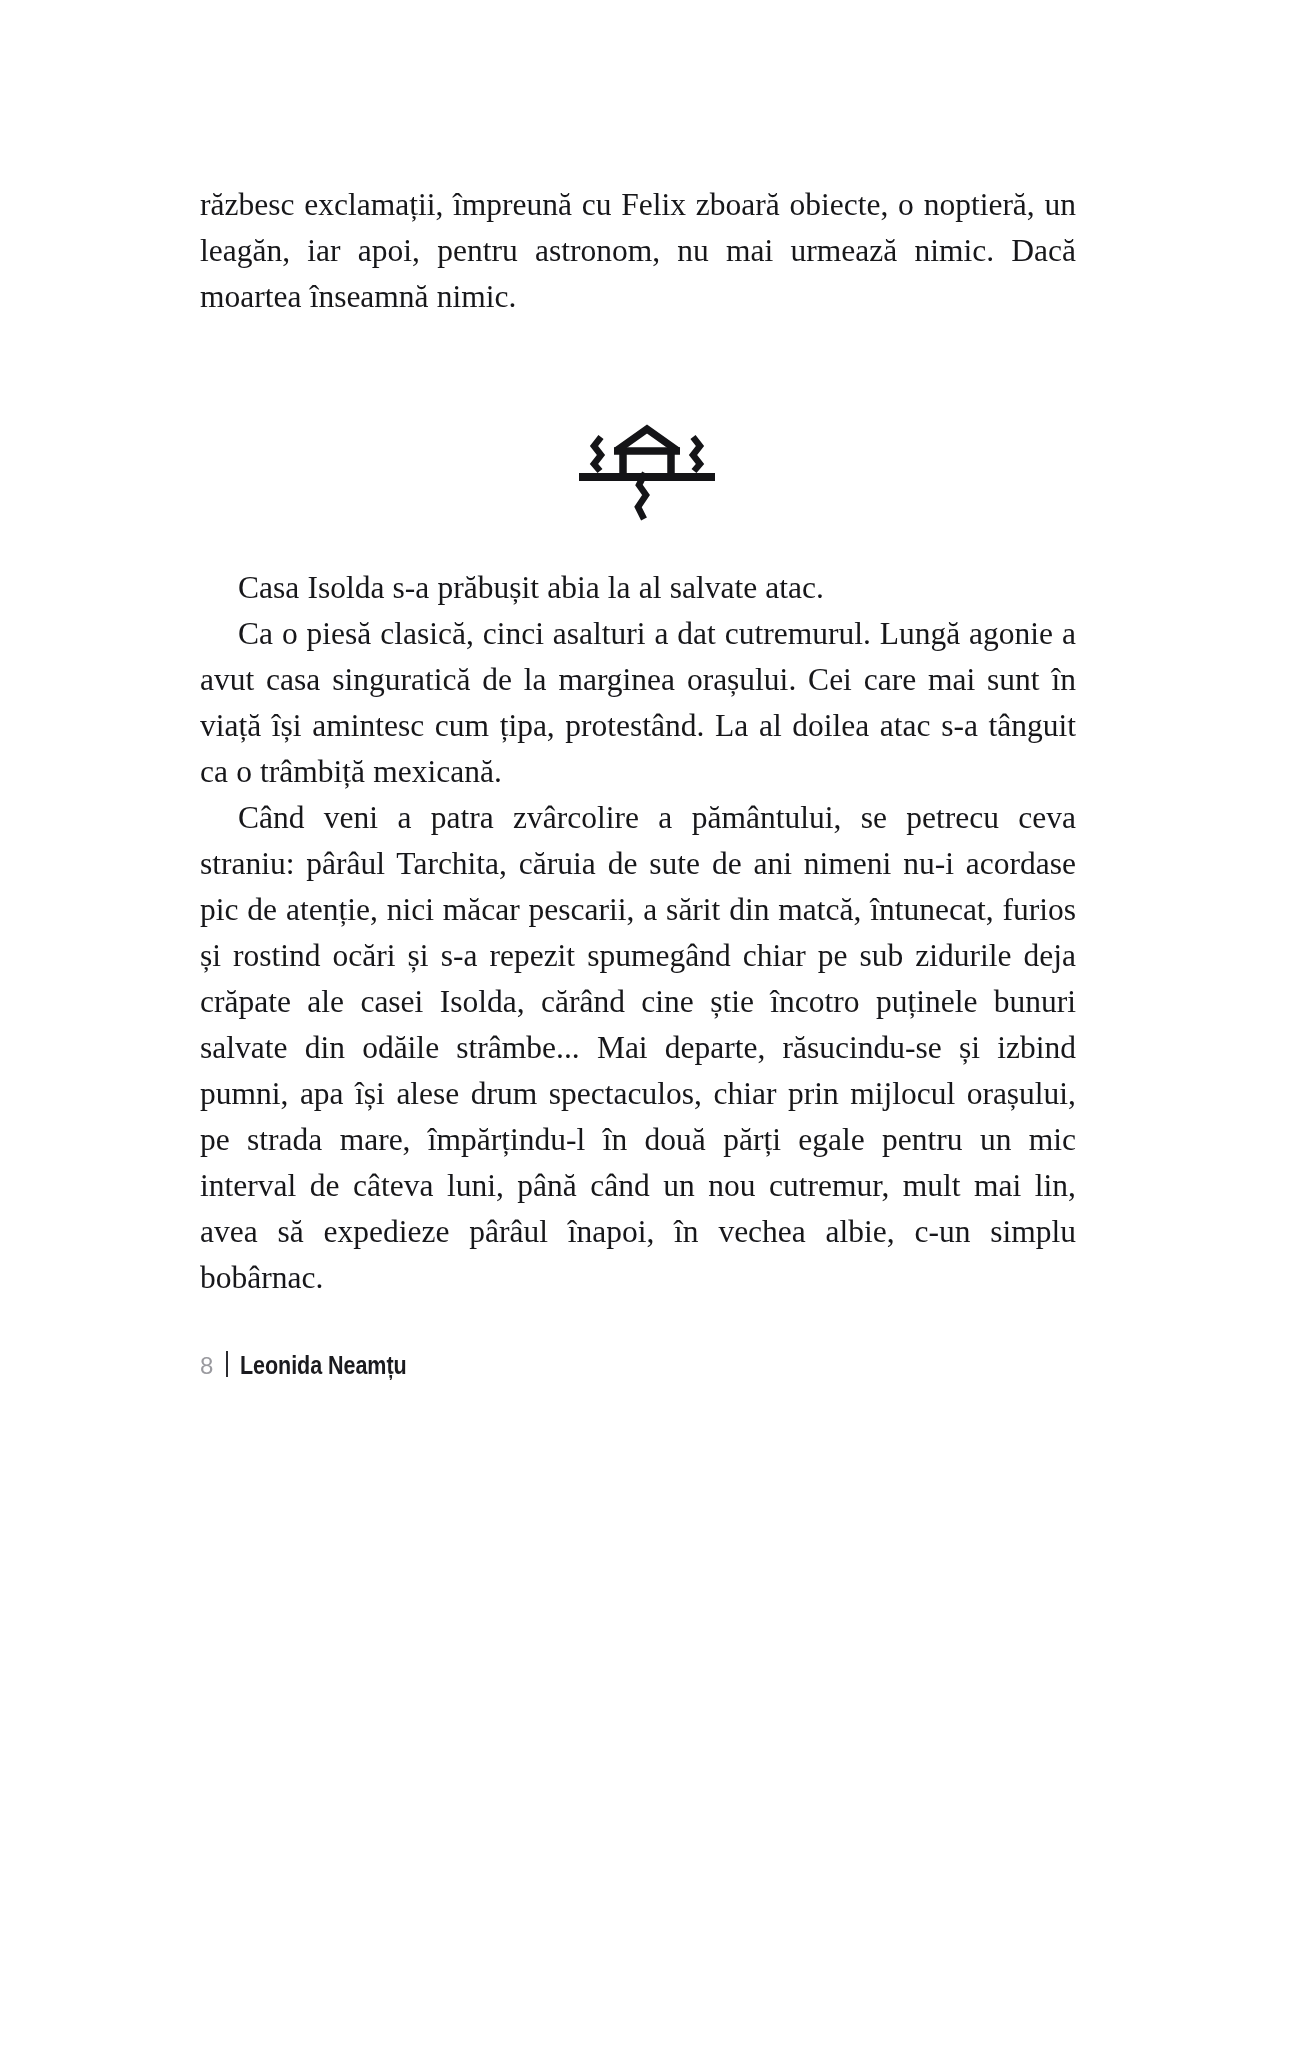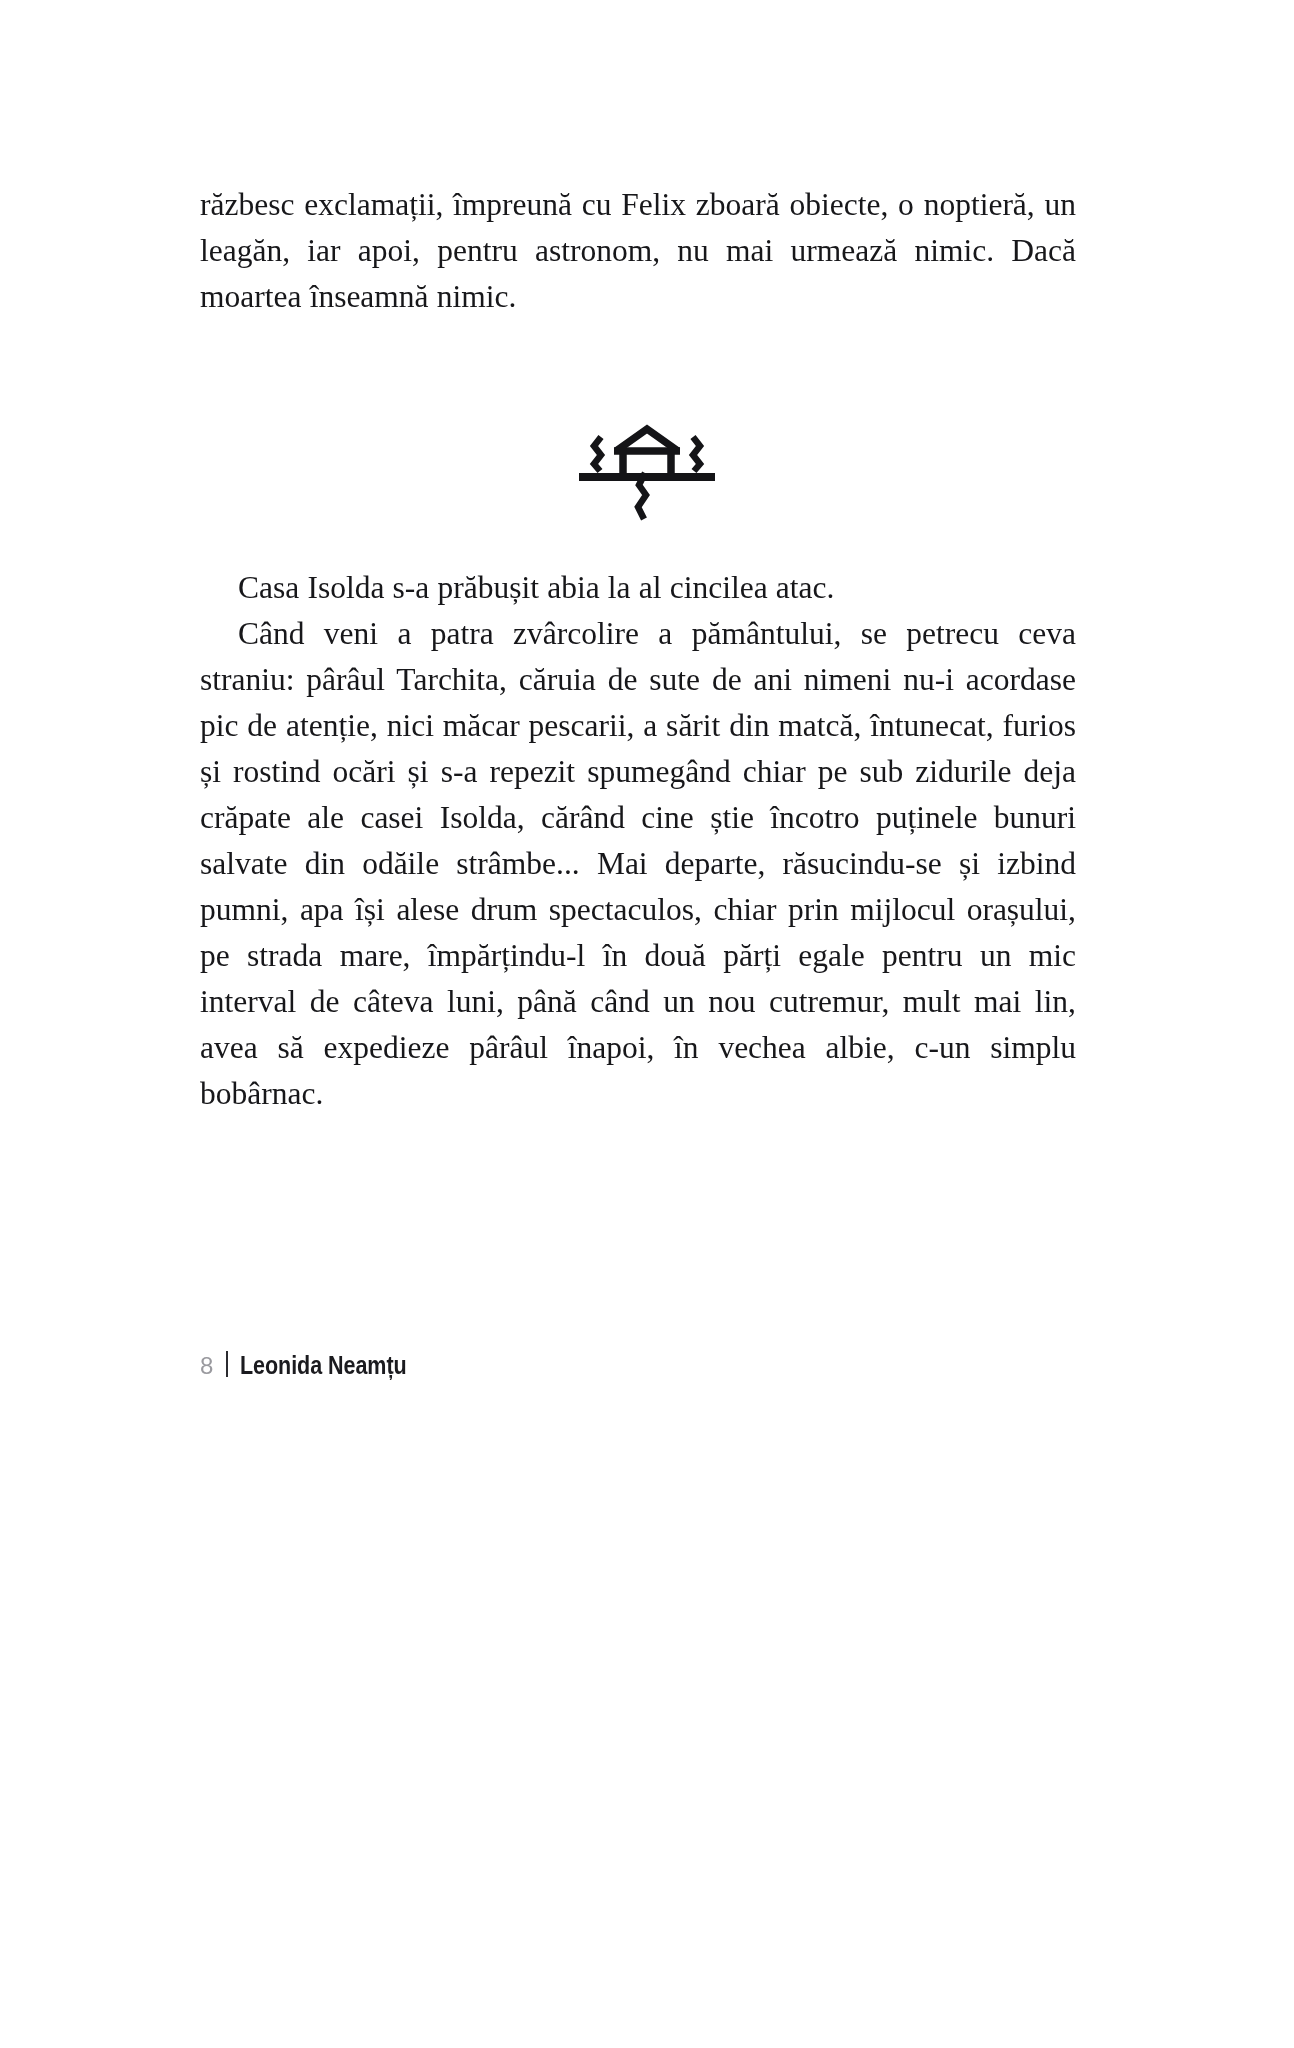--- a/index.html
+++ b/index.html
@@ -115,22 +115,23 @@
 <body>
 
 <div class="page">
 
   <div class="text-column">
 
     <p class="body-text no-indent">răzbesc exclamații, împreună cu Felix zboară obiecte, o noptieră, un leagăn, iar apoi, pentru astronom, nu mai urmează nimic. Dacă moartea înseamnă nimic.</p>
 
     <div style="height:245px"></div>
 
-    <p class="body-text indent">Casa Isolda s-a prăbușit abia la al cincilea atac.</p>
+    <p class="body-text indent">Casa Isolda s-a prăbușit abia la al salvate atac.</p>
 
+    <p class="body-text indent">Ca o piesă clasică, cinci asalturi a dat cutremurul. Lungă agonie a avut casa singuratică de la marginea orașului. Cei care mai sunt în viață își amintesc cum țipa, protestând. La al doilea atac s-a tânguit ca o trâmbiță mexicană.</p>
 
 
     <p class="body-text indent">Când veni a patra zvârcolire a pământului, se petrecu ceva straniu: pârâul Tarchita, căruia de sute de ani nimeni nu-i acordase pic de atenție, nici măcar pescarii, a sărit din matcă, întunecat, furios și rostind ocări și s-a repezit spumegând chiar pe sub zidurile deja crăpate ale casei Isolda, cărând cine știe încotro puținele bunuri salvate din odăile strâmbe... Mai departe, răsucindu-se și izbind pumni, apa își alese drum spectaculos, chiar prin mijlocul orașului, pe strada mare, împărțindu-l în două părți egale pentru un mic interval de câteva luni, până când un nou cutremur, mult mai lin, avea să expedieze pârâul înapoi, în vechea albie, c-un simplu bobârnac.</p>
   </div>
 
   <div class="ornament-block">
     <svg class="ornament" viewBox="0 0 148 110" xmlns="http://www.w3.org/2000/svg">
       <g fill="none" stroke="#141417" stroke-width="7.5" stroke-linecap="butt" stroke-linejoin="miter">
 
         <line x1="6" y1="62" x2="142" y2="62" stroke-width="8"></line>

